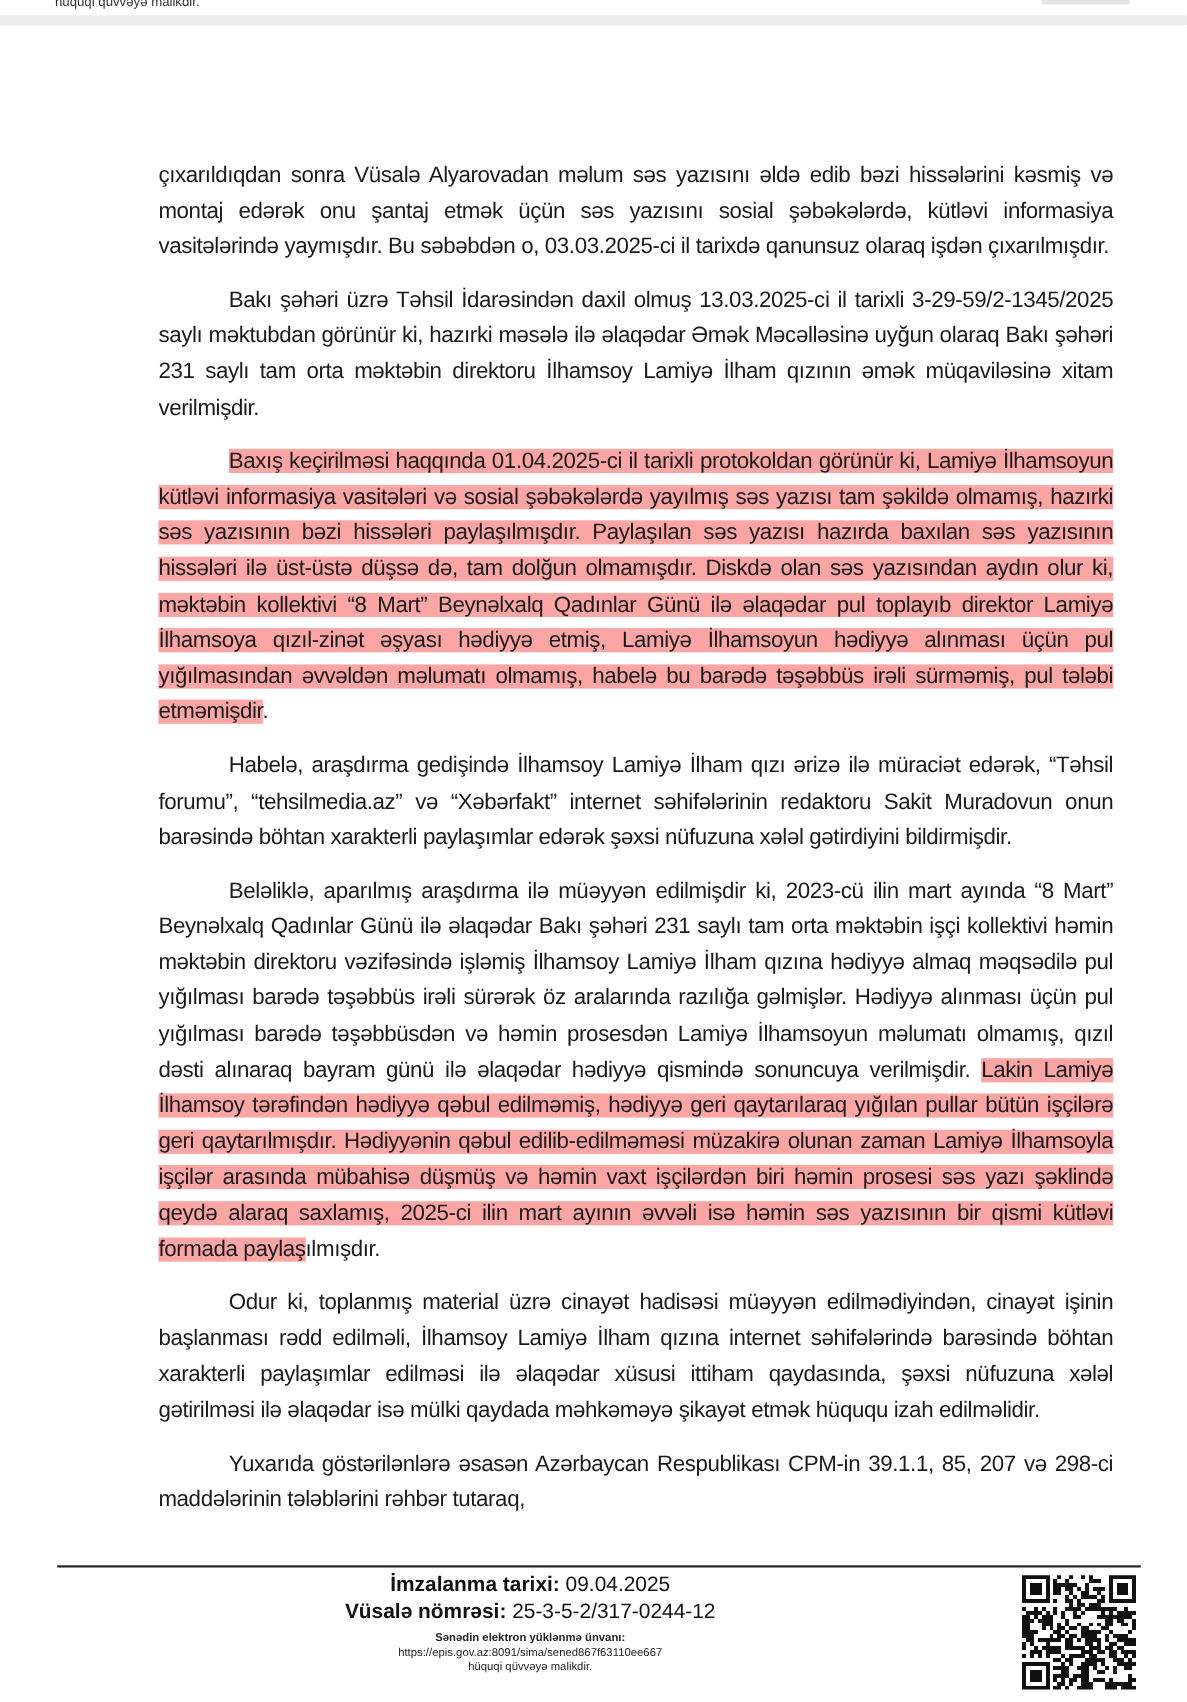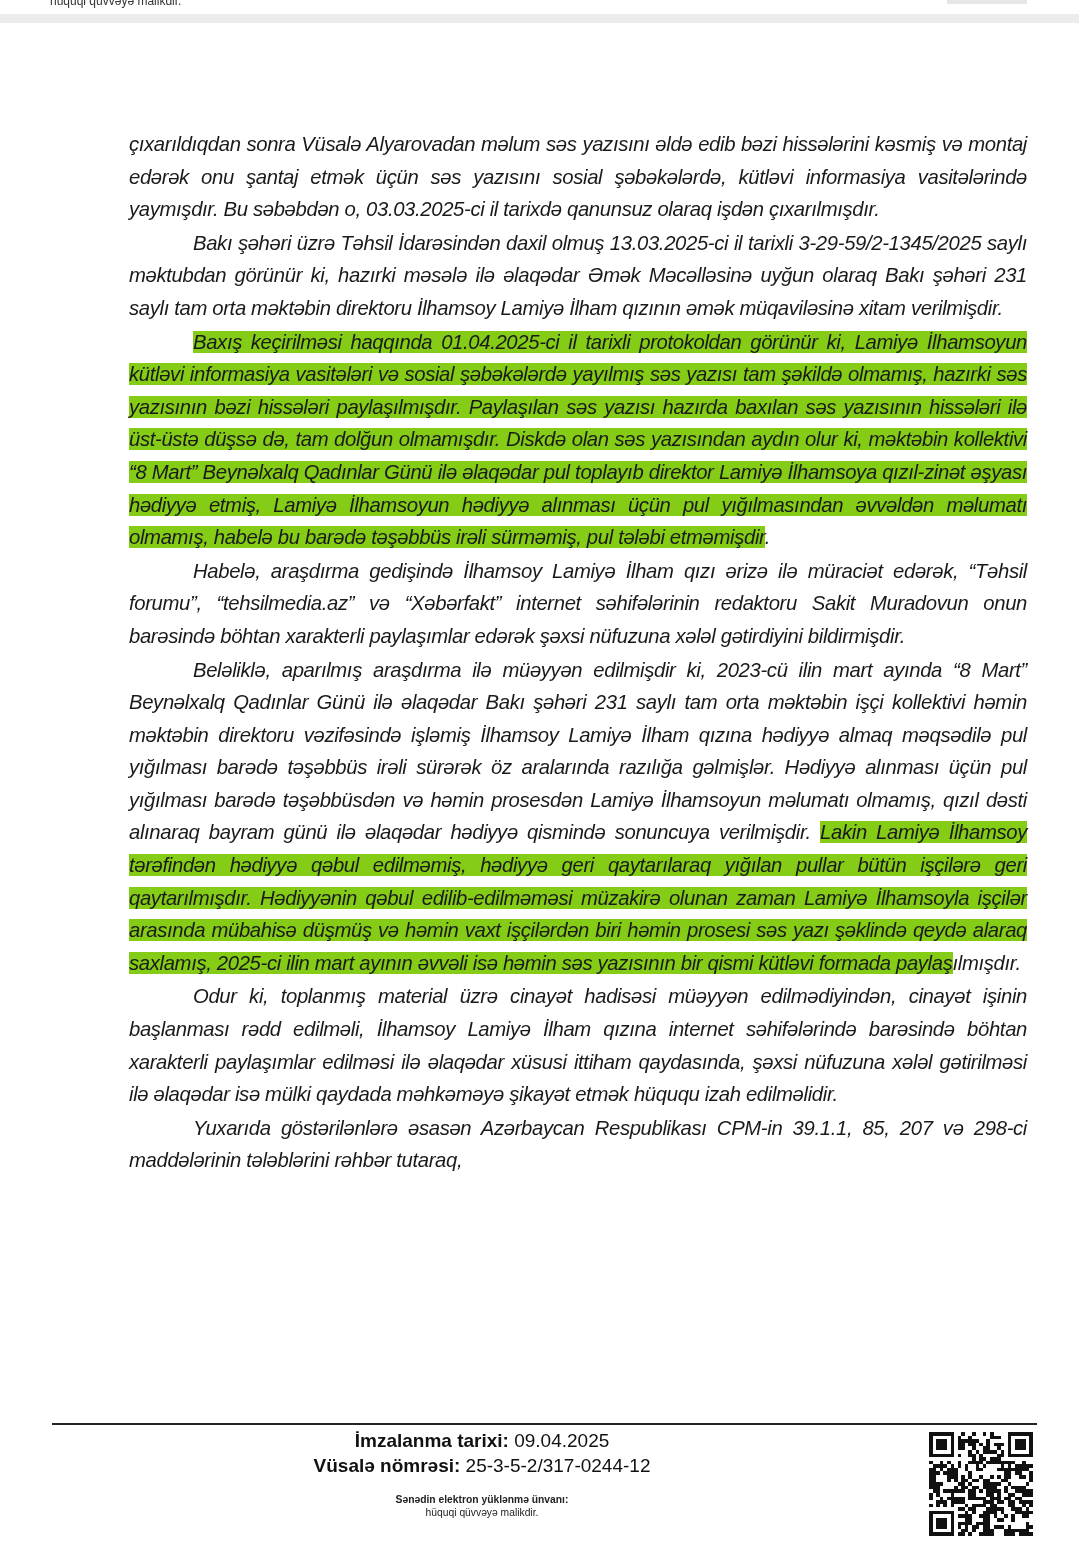--- a/index.html
+++ b/index.html
@@ -4,23 +4,23 @@
 <style>
   html, body { margin: 0; padding: 0; background: #ffffff; }
   body { width: 1079px; height: 1547px; position: relative; overflow: hidden;
          font-family: "Liberation Sans", sans-serif; color: #1a1a1a; }
   .prev-page-tail { position: absolute; left: 0; top: 0; width: 1079px; height: 14px; background: #fff; overflow: hidden; }
   .prev-page-tail .prev-text { position: absolute; left: 50px; top: -6px; font-size: 12px; color: #333; }
   .prev-page-tail .prev-mark { position: absolute; right: 52px; top: -4px; width: 80px; height: 8px; background: #e6e6e6; }
   .page-gap { position: absolute; left: 0; top: 14px; width: 1079px; height: 9px; background: #ececec; }
 
   .body-text { position: absolute; left: 128px; top: 127px; width: 900px; }
-  .body-text p { margin: 1px; font-size: 20.3px; line-height: 32.6px; text-align: justify; letter-spacing: -0.35px; font-style: italic; }
+  .body-text p { margin: 16px; font-size: 20.3px; line-height: 32.6px; text-align: justify; letter-spacing: -0.35px; }
   .body-text p.indent { text-indent: 64px; }
-  .hl { background: #84cc16; box-decoration-break: clone; -webkit-box-decoration-break: clone; }
+  .hl { background: #fca5a5; box-decoration-break: clone; -webkit-box-decoration-break: clone; }
 
   .footer-rule { position: absolute; left: 52px; top: 1423px; width: 985px; height: 2px; background: #222; }
   .sign-block { position: absolute; left: 52px; top: 1428px; width: 860px; text-align: center; }
   .sign-row { font-size: 19px; line-height: 25px; color: #111; white-space: nowrap; }
   .sign-row .k { font-weight: bold; }
   .small { font-size: 10.3px; line-height: 13px; color: #222; white-space: nowrap; }
   .small .k { font-weight: bold; }
   .qr { position: absolute; left: 929px; top: 1432px; width: 104px; height: 104px; }
 </style>
 </head>
@@ -45,23 +45,24 @@
 <div class="footer-rule"></div>
 <div class="sign-block">
   <div class="sign-row">
     <span class="k">İmzalanma tarixi:</span>
     <span>09.04.2025</span>
   </div>
   <div class="sign-row">
     <span class="k">Vüsalə nömrəsi:</span>
     <span>25-3-5-2/317-0244-12</span>
   </div>
-  <div class="small" style="margin-top:15px">
+  <div class="small" style="margin-top:5px">
     <span class="k">Sənədin elektron yüklənmə ünvanı:</span>
   </div>
+  <div class="small">https://epis.gov.az:8091/sima/sened867f63110ee667</div>
   <div class="small">hüquqi qüvvəyə malikdir.</div>
 </div>
 
 <svg class="qr" id="qr" viewBox="0 0 29 29" shape-rendering="crispEdges">
     <rect x="0" y="0" width="29" height="29" fill="#fff"></rect>
     <rect x="9" y="0" width="1" height="1" fill="#111"></rect>
     <rect x="12" y="0" width="1" height="1" fill="#111"></rect>
     <rect x="15" y="0" width="1" height="1" fill="#111"></rect>
     <rect x="17" y="0" width="1" height="1" fill="#111"></rect>
     <rect x="8" y="1" width="1" height="1" fill="#111"></rect>

